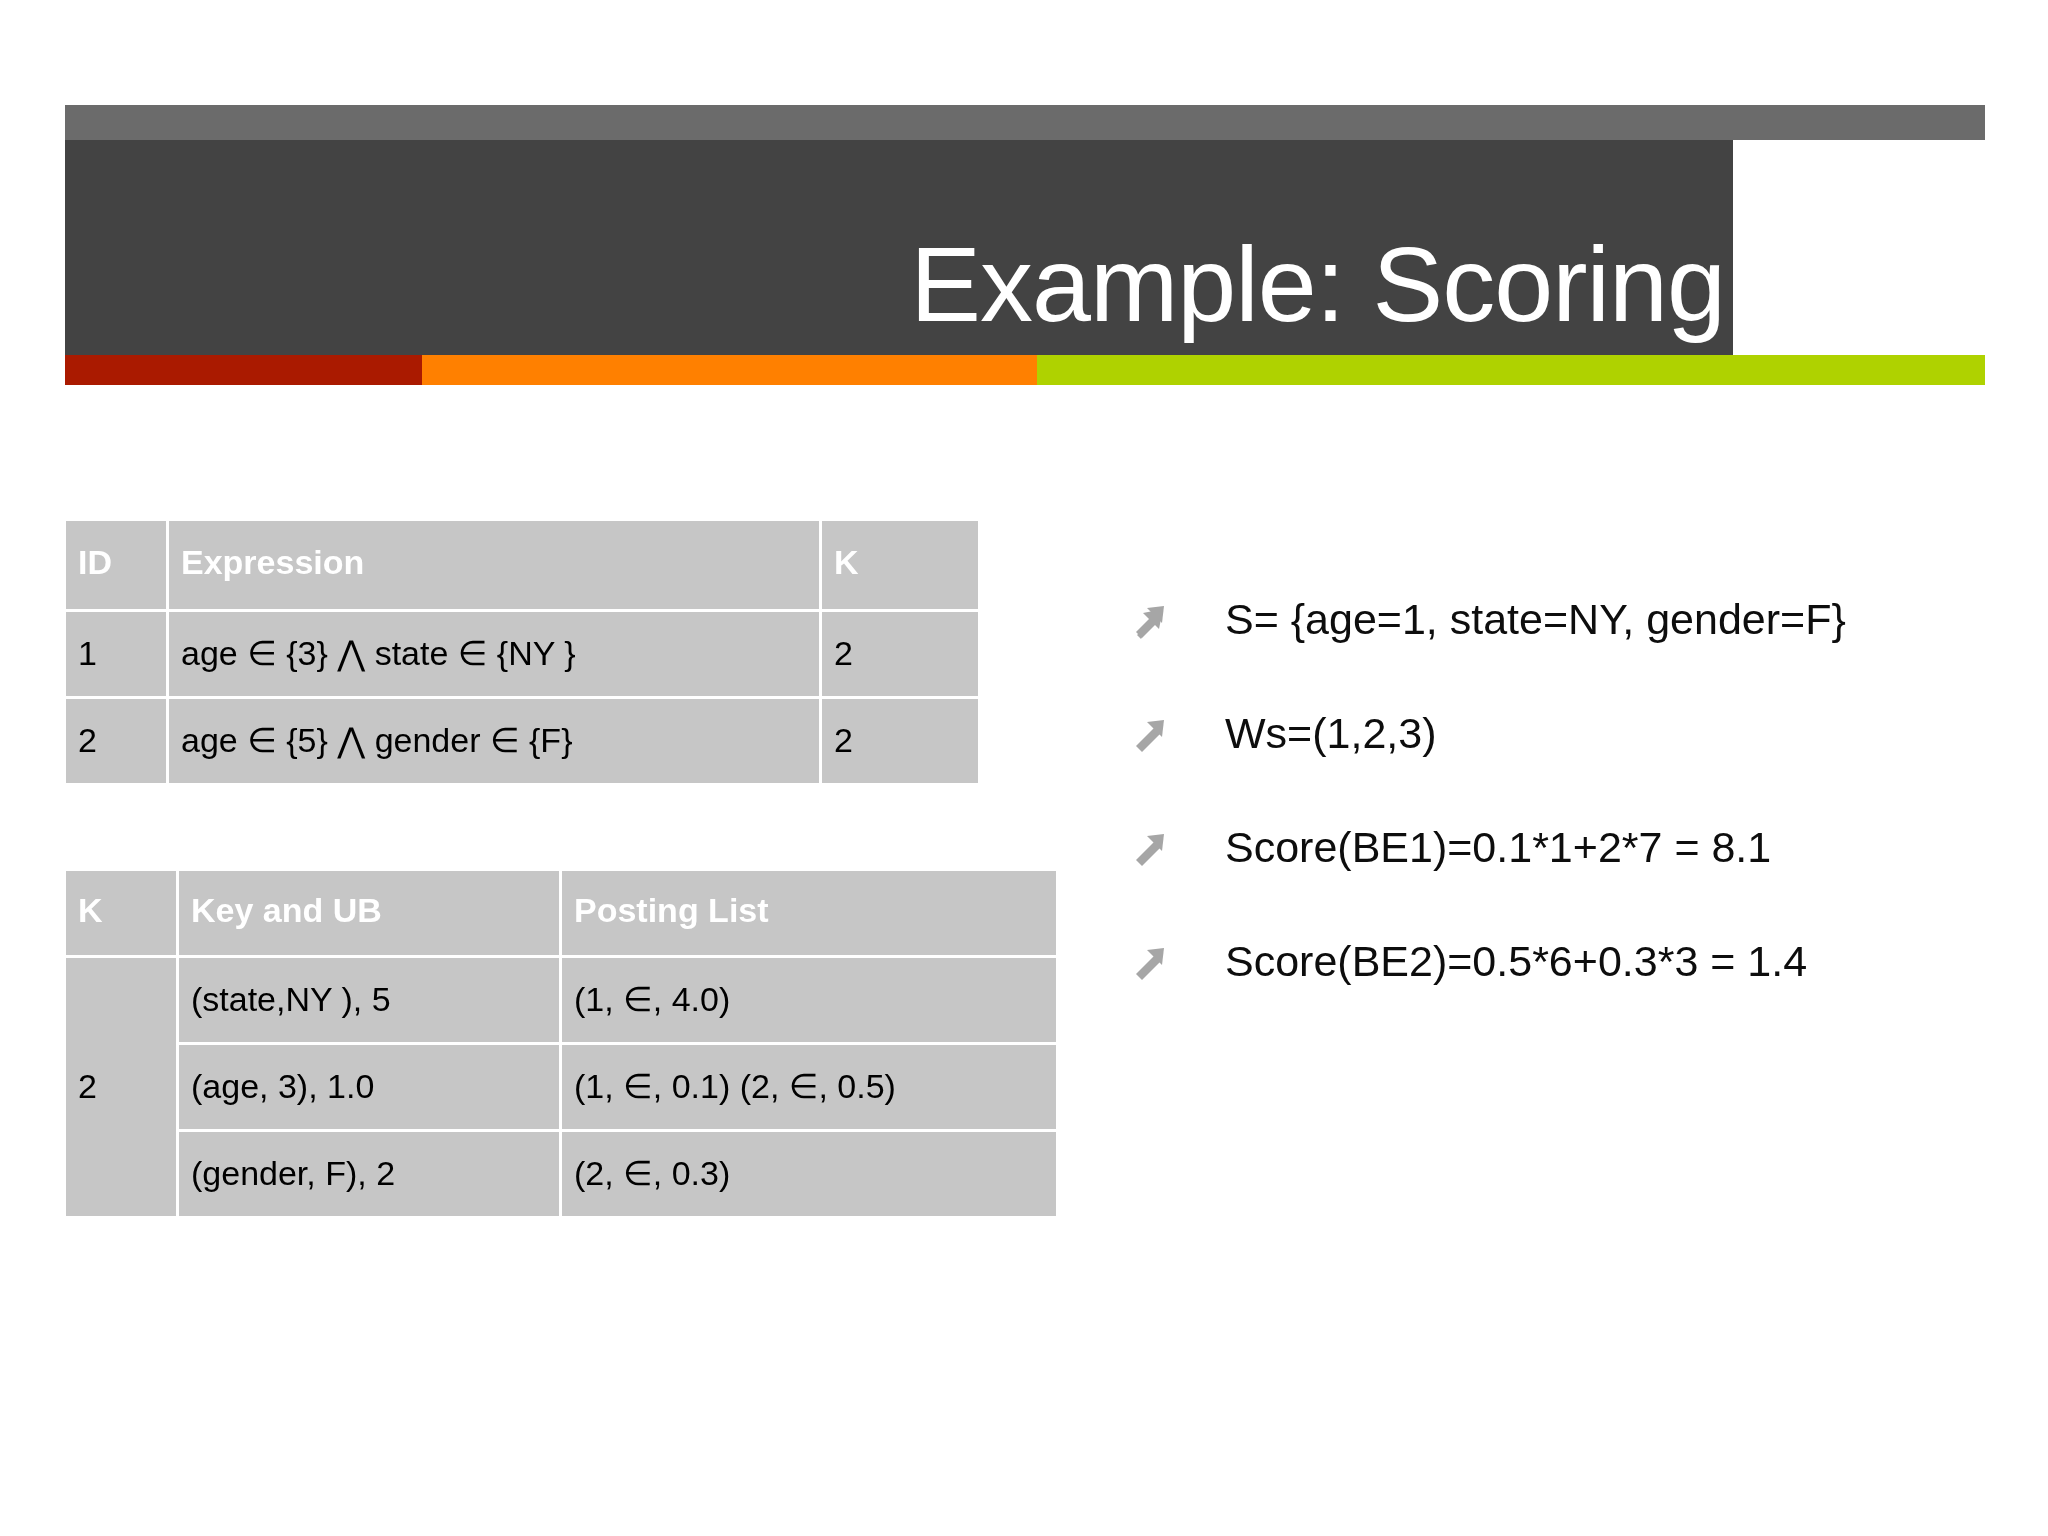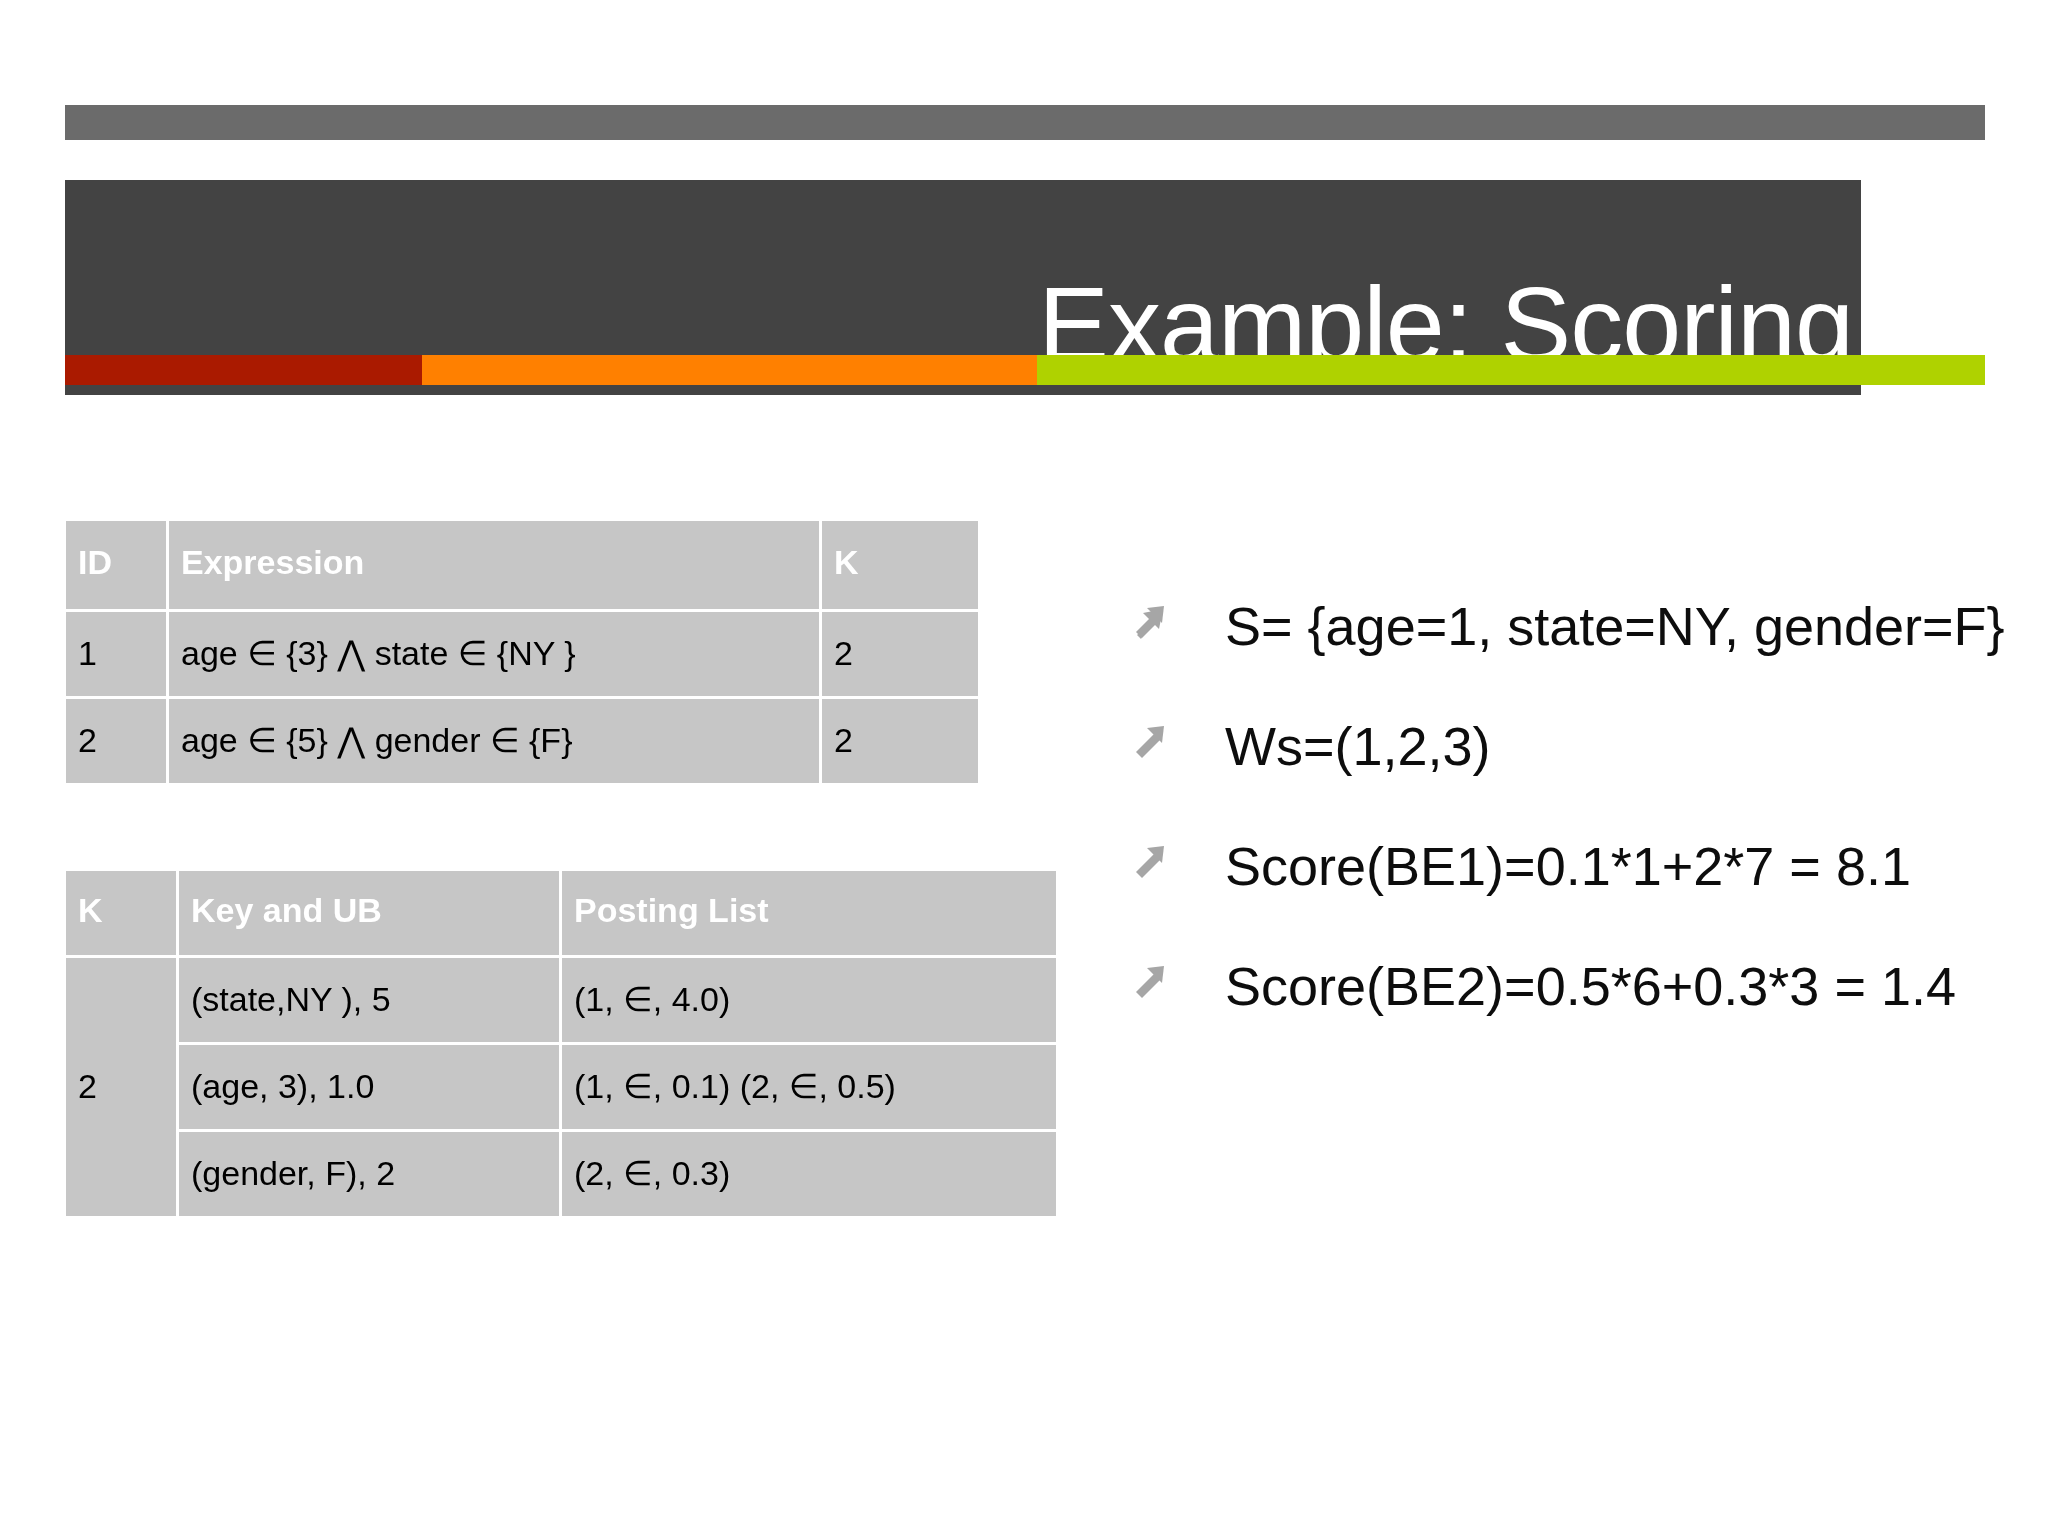--- a/index.html
+++ b/index.html
@@ -29,24 +29,23 @@
     left: 0;
     top: 0;
     width: 1920px;
     height: 35px;
     background: #6b6b6b;
   }
   #banner-body {
     position: absolute;
     left: 0;
     top: 35px;
-    width: 1796px;
+    width: 1668px;
     height: 215px;
     background: #434343;
-    margin-top: 40px;
   }
   #slide-title {
     position: absolute;
     right: 8px;
     bottom: 18px;
     color: #ffffff;
     font-size: 106px;
     line-height: 1.0;
     font-weight: 400;
     letter-spacing: -1px;
@@ -133,21 +132,21 @@
   }
   .bullet-icon {
     flex: 0 0 auto;
     width: 44px;
     height: 44px;
     margin-top: 6px;
     margin-right: 56px;
   }
   .bullet-icon svg { display: block; }
   .bullet-text {
-    font-size: 54px;
+    font-size: 43px;
     line-height: 1.15;
     color: #0d0d0d;
     white-space: nowrap;
   }
 </style>
 </head>
 <body>
 
 <div id="title-banner">
   <div id="banner-top-strip"></div>

